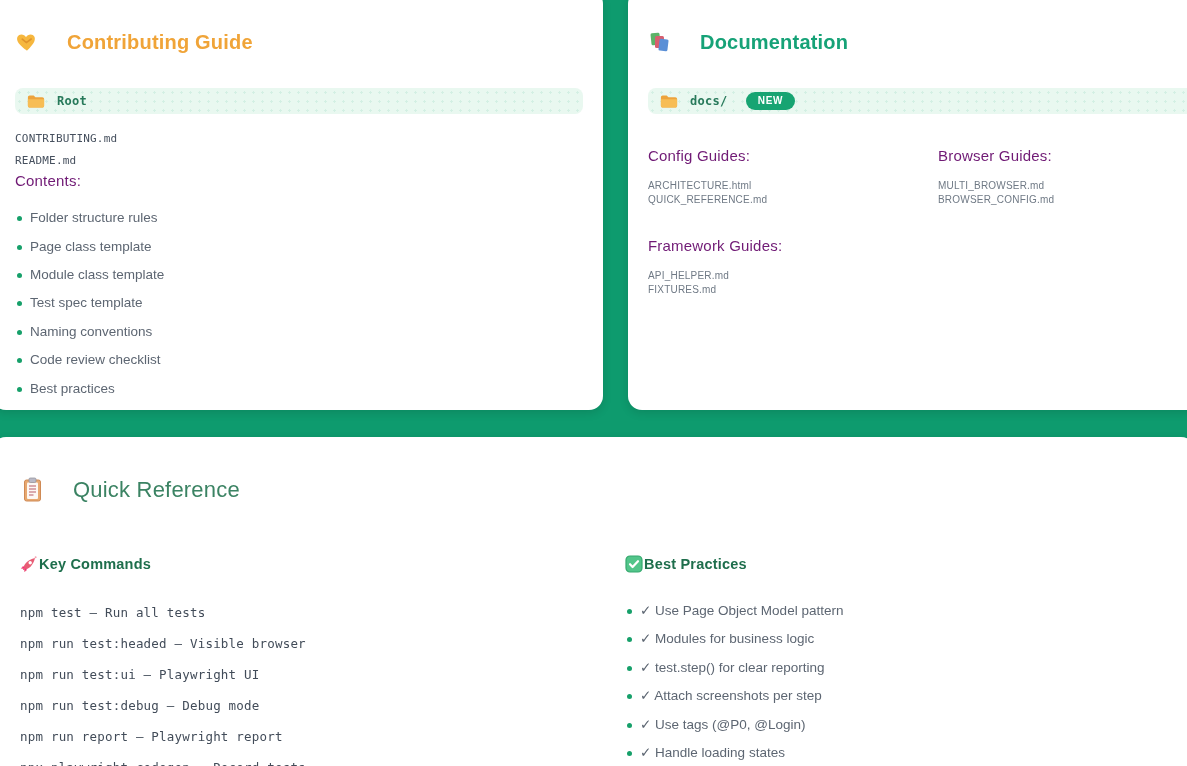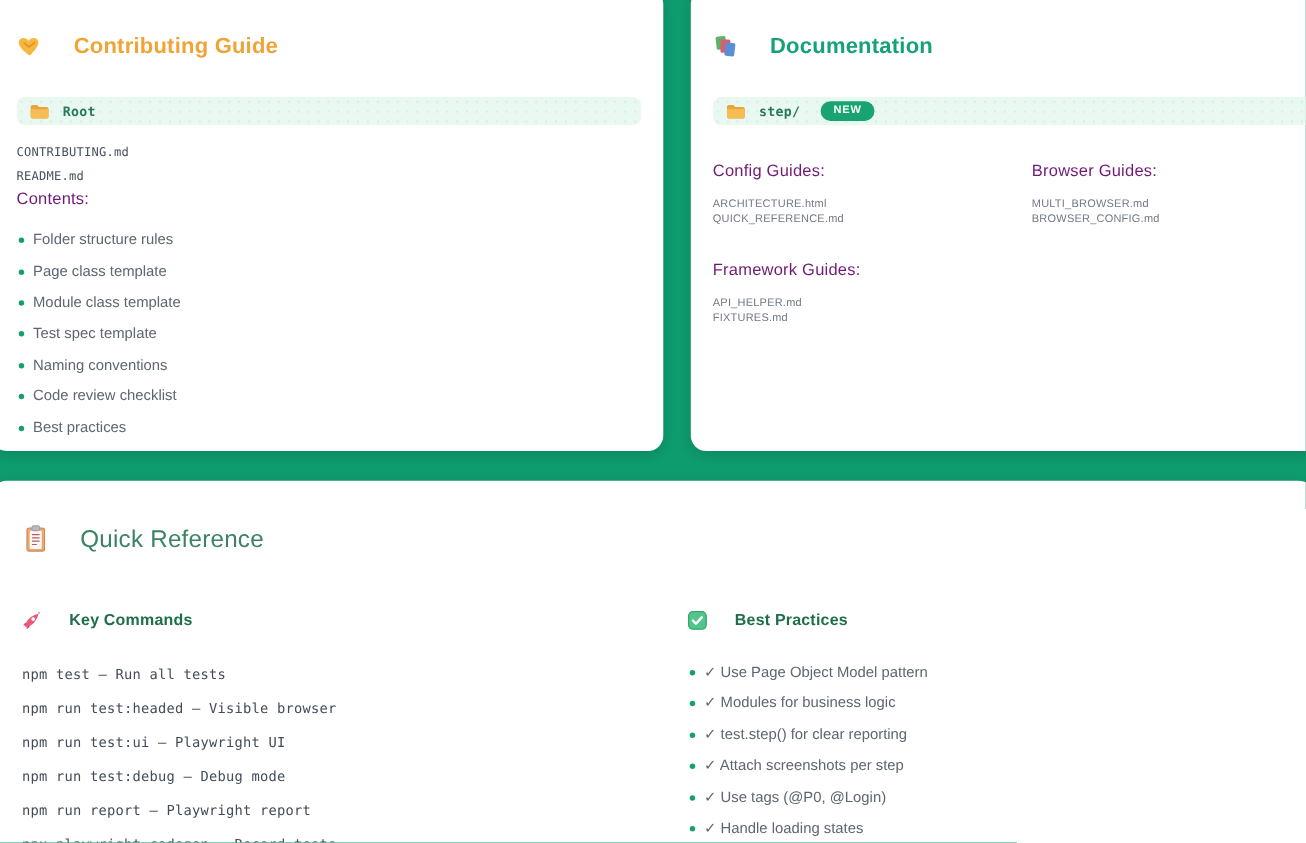--- a/index.html
+++ b/index.html
@@ -62,21 +62,21 @@
   }
   .doc-files{
     margin-top:7px;font-family:Liberation Sans, sans-serif;
     font-size:10px;color:#6f7985;line-height:13.5px;letter-spacing:.2px;
   }
 
   #card-quickref .card-title{font-size:22px;font-weight:400;color:#3b8363;}
   .qr-columns{display:flex;margin-top:20px;}
   .qr-col-left{width:605px;flex:0 0 605px;}
   .qr-col-right{flex:1;}
-  .qr-subtitle-row{display:flex;align-items:center;gap:25px;}
+  .qr-subtitle-row{display:flex;align-items:center;gap:1px;}
   .qr-subtitle{font-size:14.5px;font-weight:bold;color:#1e6e4c;letter-spacing:.2px;}
   .cmd-list{margin-top:10px;font-family:"DejaVu Sans Mono", monospace;
     font-size:12.5px;color:#424c59;line-height:31px;letter-spacing:.2px;}
   ul.check-list{list-style:none;margin:10px 0 0 0;padding:0;}
   ul.check-list li{
     position:relative;padding-left:15px;
     font-size:13.5px;color:#5d6672;line-height:28.5px;
   }
   ul.check-list li::before{
     content:"";position:absolute;left:2px;top:12px;width:5px;height:5px;
@@ -138,21 +138,21 @@
     <h2 class="card-title">Documentation</h2>
   </div>
 
   <div class="folder-bar">
     <span class="icon">
       <svg width="18" height="15" viewBox="0 0 20 16">
         <path d="M1 3.2C1 2.1 1.9 1.2 3 1.2h4.4l2 2.2H17c1.1 0 2 .9 2 2v7.4c0 1.1-.9 2-2 2H3c-1.1 0-2-.9-2-2z" fill="#eda33c"></path>
         <path d="M1 5.6h18v7.2c0 1.1-.9 2-2 2H3c-1.1 0-2-.9-2-2z" fill="#f7bd55"></path>
       </svg>
     </span>
-    <span class="folder-label">step/</span>
+    <span class="folder-label">docs/</span>
     <span class="badge-new">NEW</span>
   </div>
 
   <div class="doc-grid">
     <div>
       <h3 class="section-heading">Config Guides:</h3>
       <div class="doc-files">
         <div>ARCHITECTURE.html</div>
         <div>QUICK_REFERENCE.md</div>
       </div>

